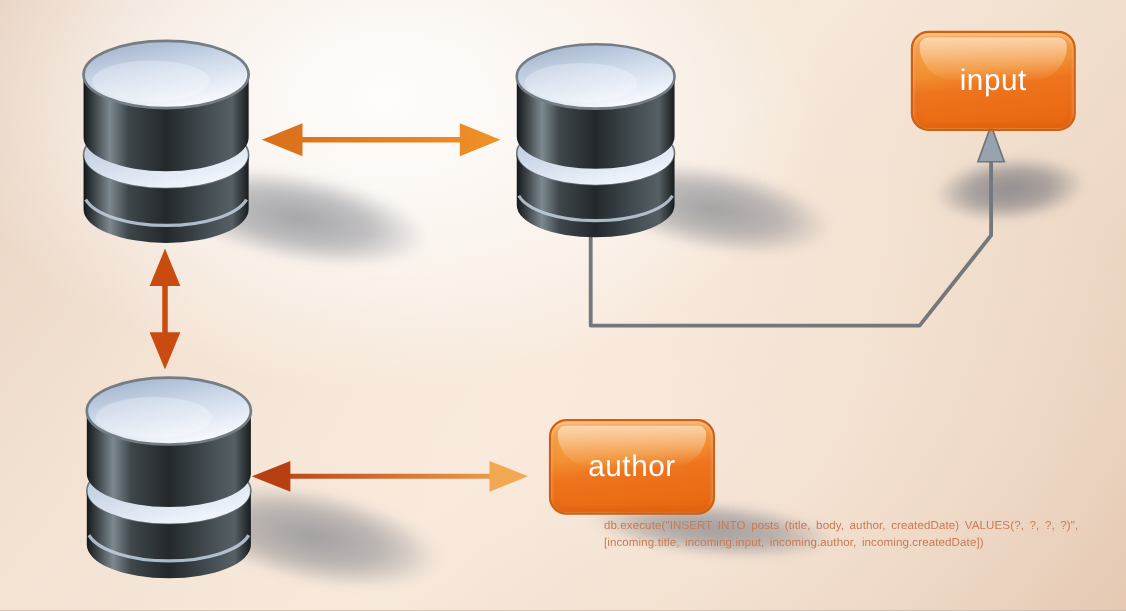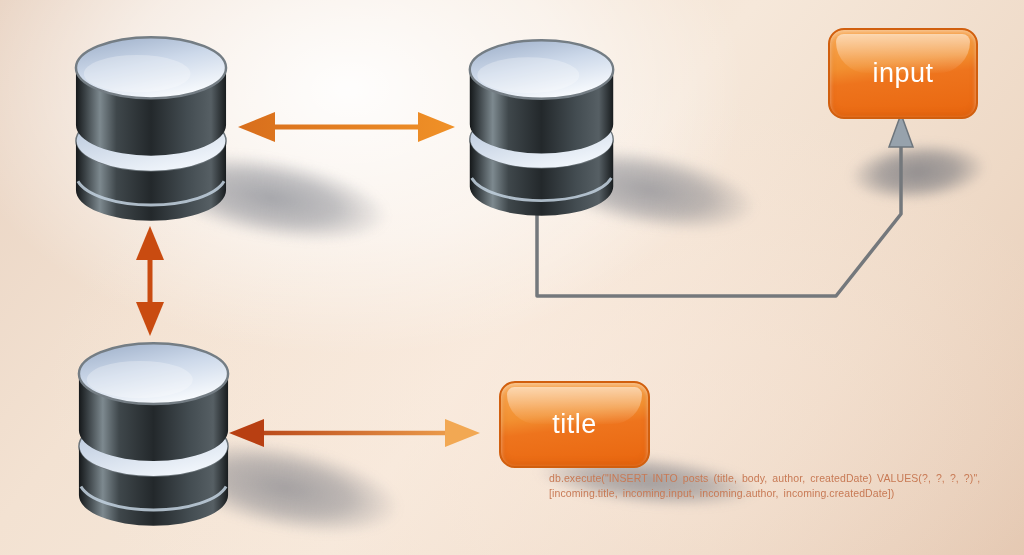--- a/index.html
+++ b/index.html
@@ -136,21 +136,21 @@
     <use href="#db-icon" width="160" height="192"></use>
   </svg>
   <svg class="db" id="db-bottom-left" viewBox="0 0 160 192">
     <use href="#db-icon" width="160" height="192"></use>
   </svg>
 
   <div class="node-box" id="output-box">
     <span class="node-label">input</span>
   </div>
   <div class="node-box" id="input-box">
-    <span class="node-label">title</span>
+    <span class="node-label">author</span>
   </div>
 
   <div id="code-snippet">
     <div>db.execute("INSERT INTO posts (title, body, author, createdDate) VALUES(?, ?, ?, ?)",</div>
     <div>[incoming.title, incoming.input, incoming.author, incoming.createdDate])</div>
   </div>
 
 </div>
 
 </body></html>

